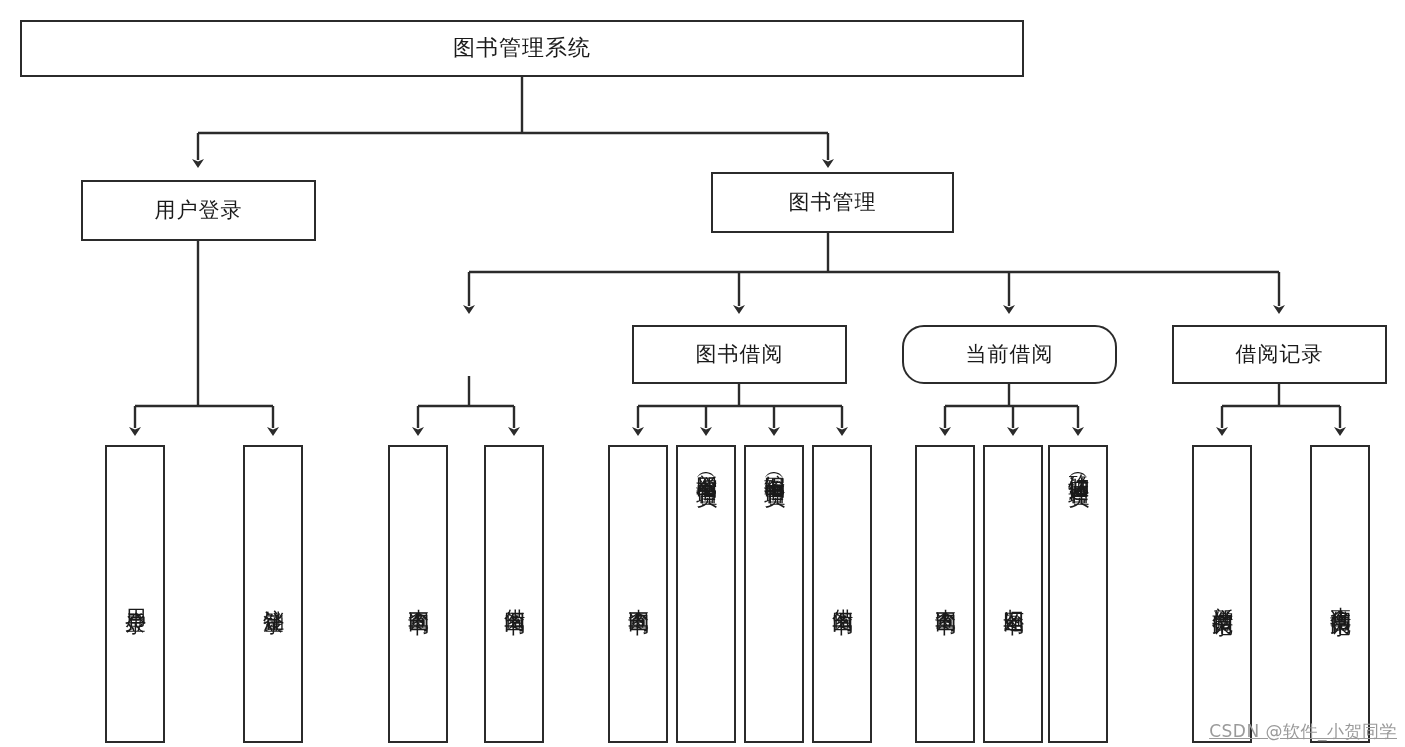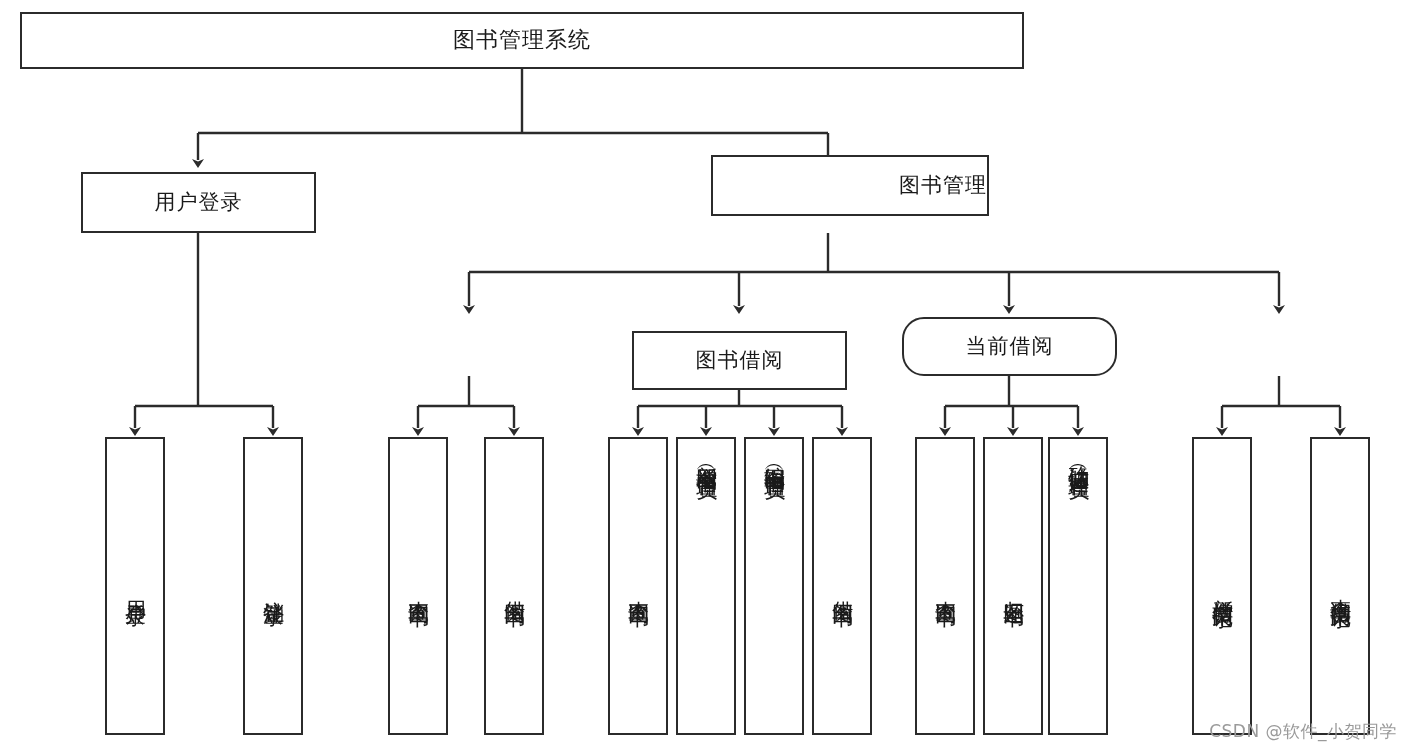--- a/index.html
+++ b/index.html
@@ -27,20 +27,21 @@
   }
   .node {
     position: absolute;
     box-sizing: border-box;
     background: #ffffff;
     border: 2px solid #2b2b2b;
     display: flex;
     align-items: center;
     justify-content: center;
     color: #1a1a1a;
+    margin-top: 8px;
   }
   .node.horiz {
     font-size: 21px;
     letter-spacing: 1px;
     line-height: 1.2;
   }
   .node.root {
     font-size: 22px;
   }
   .node.leaf {
@@ -69,20 +70,21 @@
     padding-top: 6px;
   }
   #watermark {
     position: absolute;
     right: 8px;
     bottom: 4px;
     font-size: 17px;
     color: #9a9a9a;
     letter-spacing: 0.5px;
     white-space: nowrap;
+    text-decoration: underline;
   }
 </style>
 </head>
 <body>
 
 <div id="canvas">
 
   <svg id="edges" viewBox="0 0 1405 747">
     <defs>
       <marker id="arrow" markerWidth="10" markerHeight="12" refX="1" refY="6" orient="auto" markerUnits="userSpaceOnUse">
@@ -133,29 +135,32 @@
     </g>
   </svg>
 
   <div class="node horiz root" style="left:20px; top:12px; width:1004px; height:57px;">
     <span>图书管理系统</span>
   </div>
 
   <div class="node horiz" style="left:81px; top:172px; width:235px; height:61px;">
     <span>用户登录</span>
   </div>
-  <div class="node horiz" style="left:711px; top:155px; width:278px; height:61px;justify-content:flex-end;">
+  <div class="node horiz" style="left:711px; top:164px; width:243px; height:61px;">
     <span>图书管理</span>
   </div>
 
-  <div class="node horiz" style="left:632px; top:331px; width:215px; height:59px;">
+  <div class="node horiz" style="left:632px; top:317px; width:215px; height:59px;">
     <span>图书借阅</span>
   </div>
   <div class="node horiz" style="left:902px; top:317px; width:215px; height:59px;border-radius:22px;">
     <span>当前借阅</span>
+  </div>
+  <div class="node horiz" style="left:1172px; top:317px; width:215px; height:59px;">
+    <span>借阅记录</span>
   </div>
 
   <div class="node leaf" style="left:105px; top:437px; width:60px; height:298px;">
     <div class="leaf-inner">
       <span class="vlabel">用户登录</span>
     </div>
   </div>
   <div class="node leaf" style="left:243px; top:437px; width:60px; height:298px;">
     <div class="leaf-inner">
       <span class="vlabel">注销登录</span>

